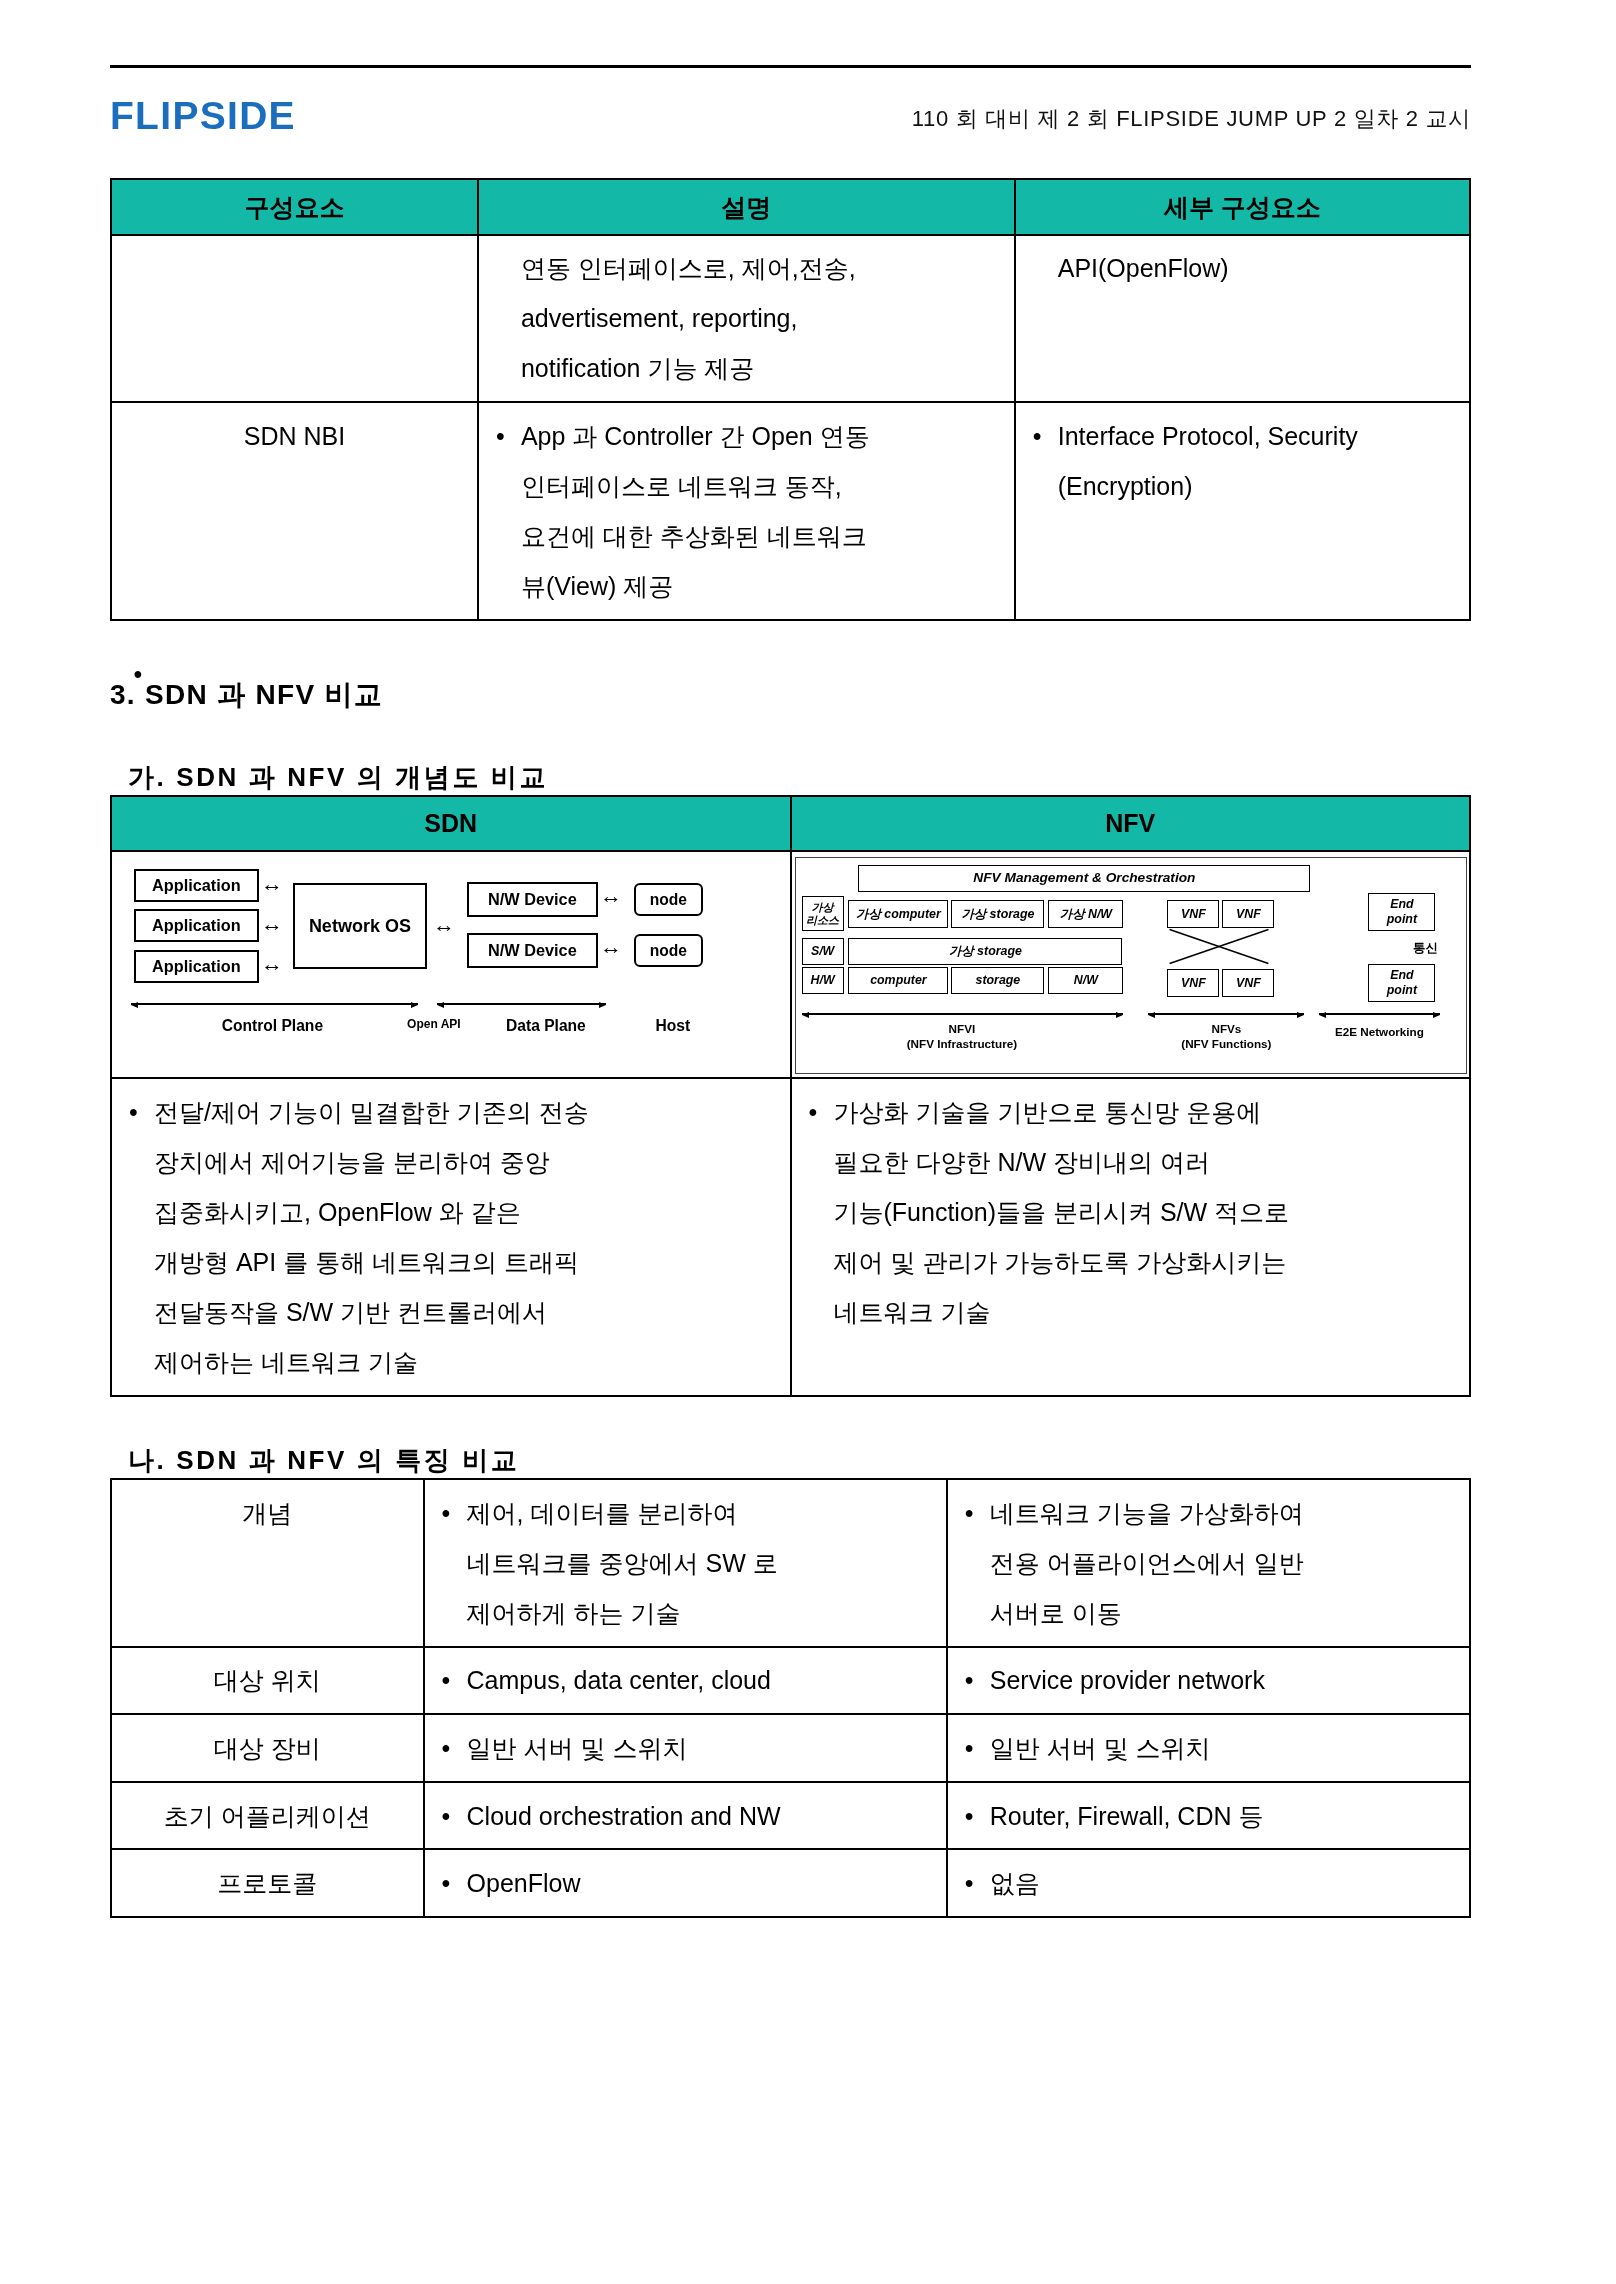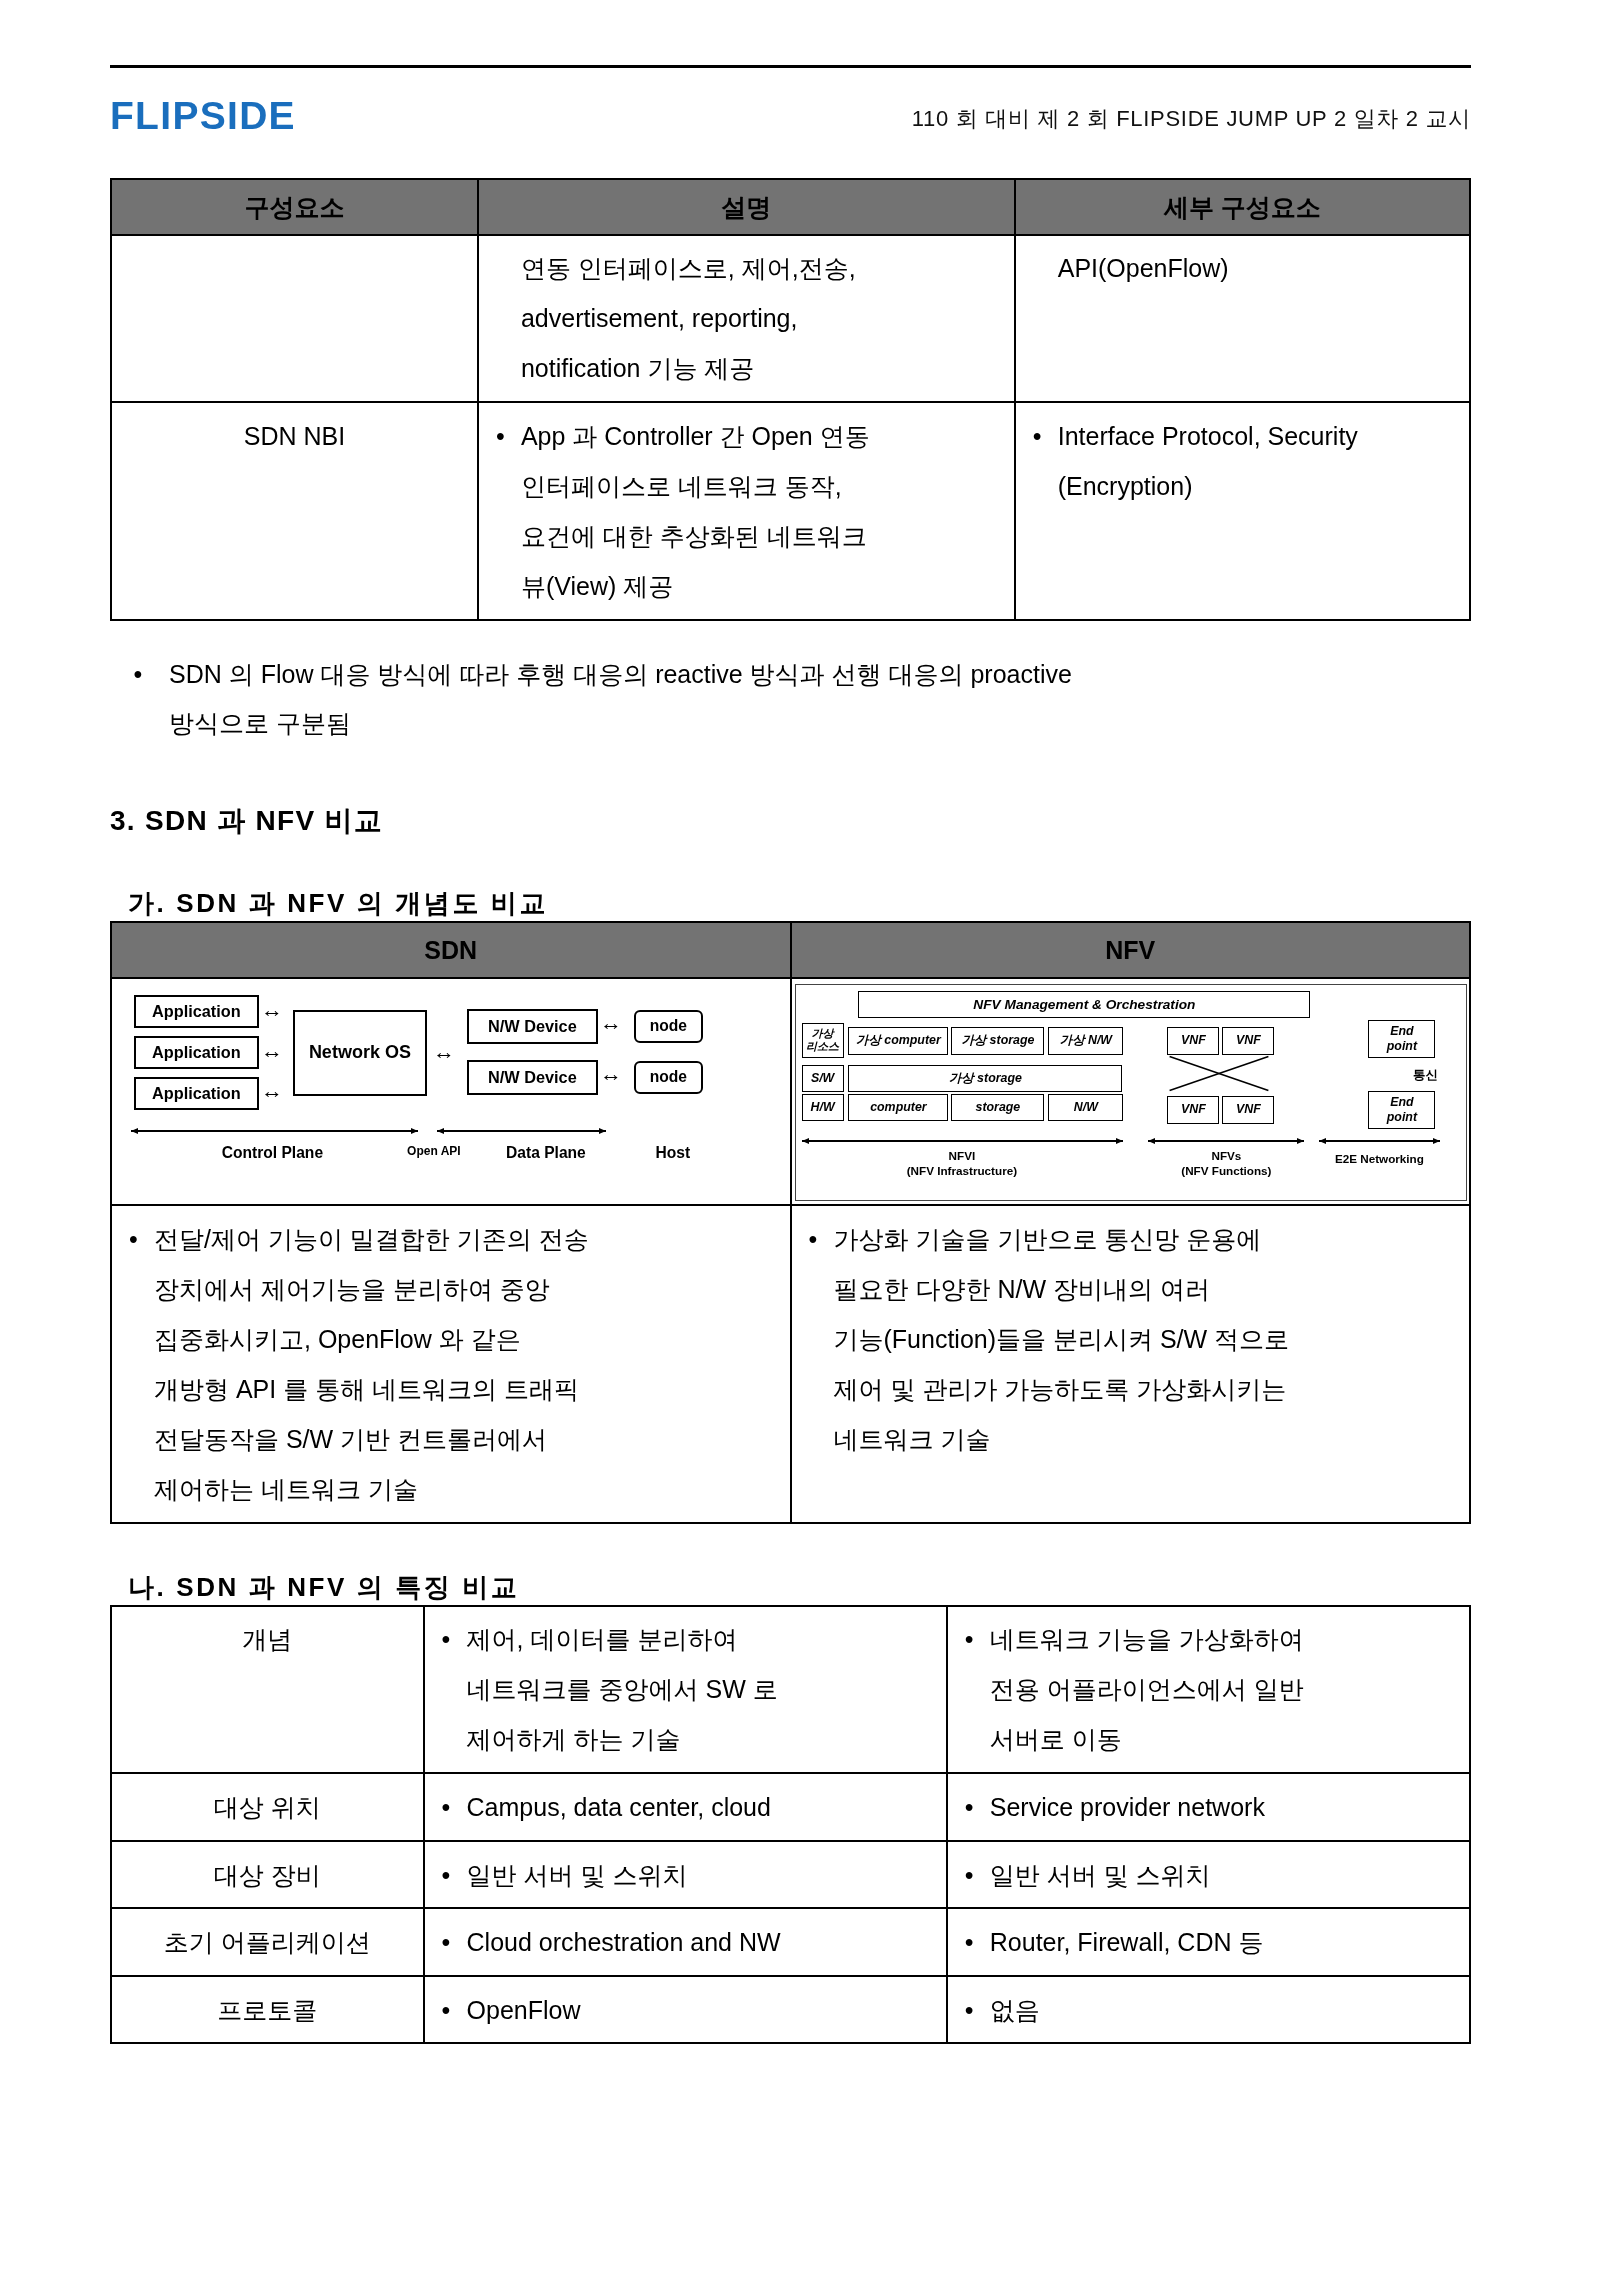--- a/index.html
+++ b/index.html
@@ -9,21 +9,21 @@
     position:relative;overflow:hidden;
   }
   .content{padding:65px 145px 0 110px;}
   .top-rule{height:3.3px;background:#000;}
   .header-row{display:flex;justify-content:space-between;align-items:flex-end;margin:26px 0 40px 0;}
   .logo{font-size:39px;font-weight:800;color:#1a6ebd;letter-spacing:1.3px;}
   .header-right{font-size:22px;font-weight:500;color:#111;letter-spacing:0.7px;padding-bottom:3.9px;}
 
   table.tbl{width:100%;border-collapse:collapse;table-layout:fixed;}
   table.tbl th,table.tbl td{border:2px solid #000;vertical-align:top;}
-  table.tbl th{background:#737373;font-weight:700;font-size:25px;text-align:center;padding:10.4px 0;line-height:1.3;}
+  table.tbl th{background:#14b8a6;font-weight:700;font-size:25px;text-align:center;padding:10.4px 0;line-height:1.3;}
 
   .text-cell{position:relative;padding:7.8px 15.6px 7.8px 42px;font-size:25px;line-height:2.0;text-align:left;}
   .blt{position:absolute;left:17px;top:7.8px;font-size:25px;line-height:50px;}
   .pre{white-space:pre-line;}
   .center-cell{text-align:center;padding:7.8px 5.2px;font-size:25px;line-height:2.0;}
 
   .note{position:relative;margin-top:29px;padding-left:59px;font-size:25px;line-height:1.95;}
   .note .blt{left:23.5px;top:0;line-height:48px;}
 
   .sec-title{margin-top:55px;font-size:28px;font-weight:800;letter-spacing:1.3px;}
@@ -104,22 +104,20 @@
         <span class="blt">•</span>
         <span class="pre">Interface Protocol, Security
 (Encryption)</span>
       </td>
     </tr>
   </tbody>
     </table>
 
   <div class="note">
     <span class="blt">•</span>
-    <span class="pre">SDN 의 Flow 대응 방식에 따라 후행 대응의 reactive 방식과 선행 대응의 proactive
-방식으로 구분됨</span>
   </div>
 
   <div class="sec-title">3. SDN 과 NFV 비교</div>
   <div class="sub-title">가. SDN  과  NFV 의  개념도  비교</div>
 
   <table class="tbl">
     <colgroup>
         <col style="width:50%">
         <col style="width:50%">
       </colgroup>

